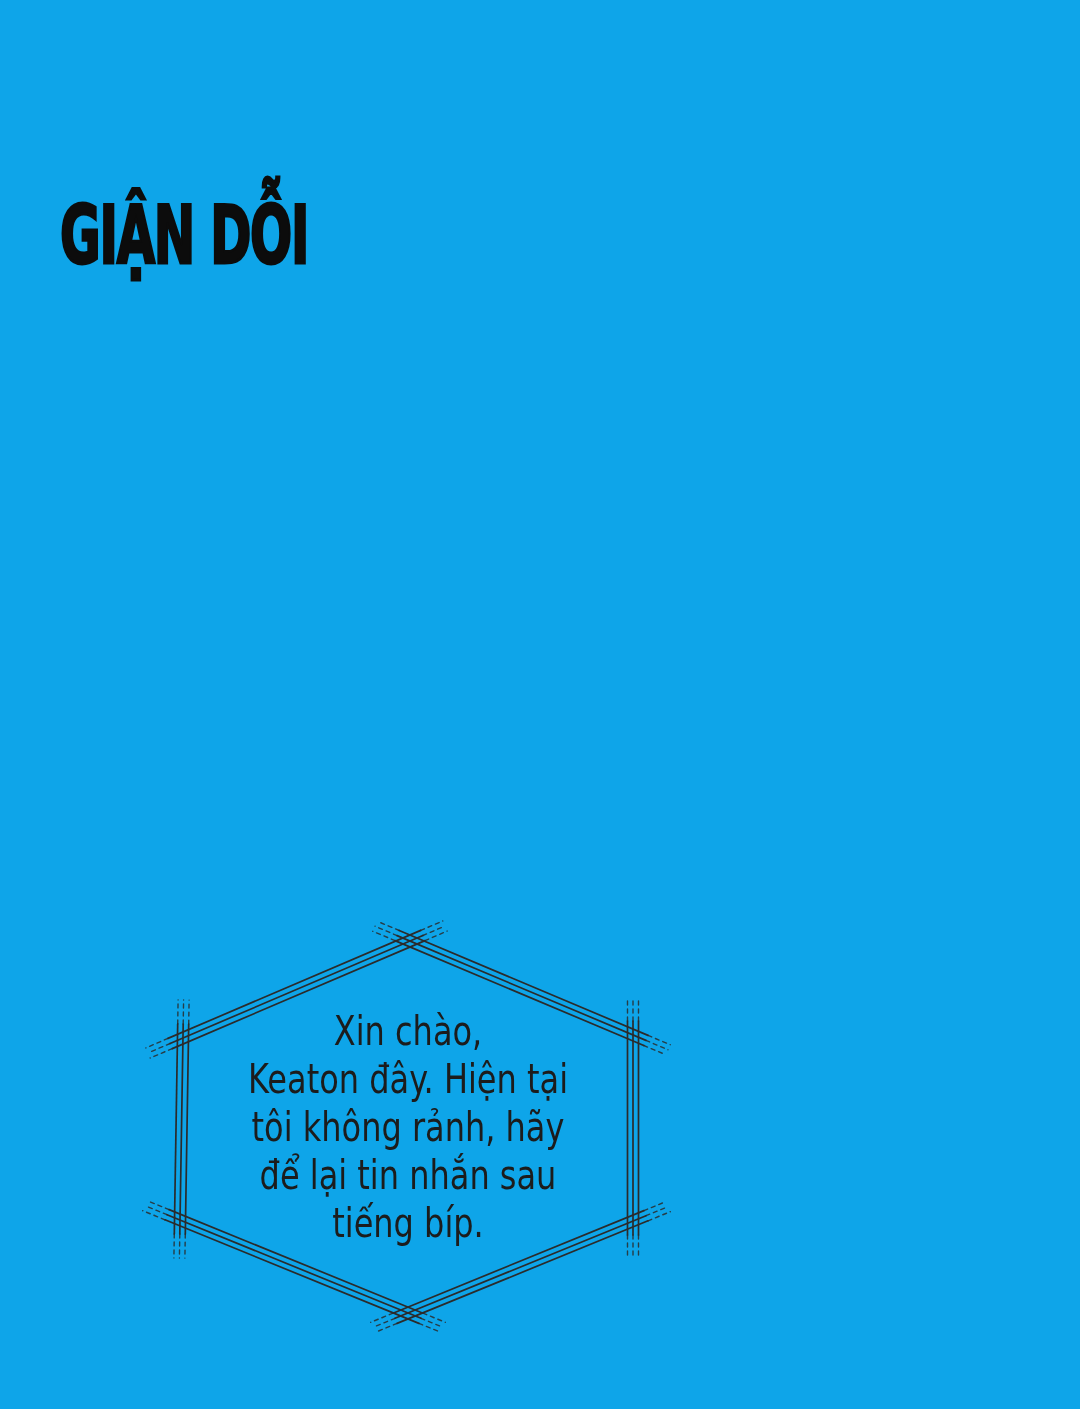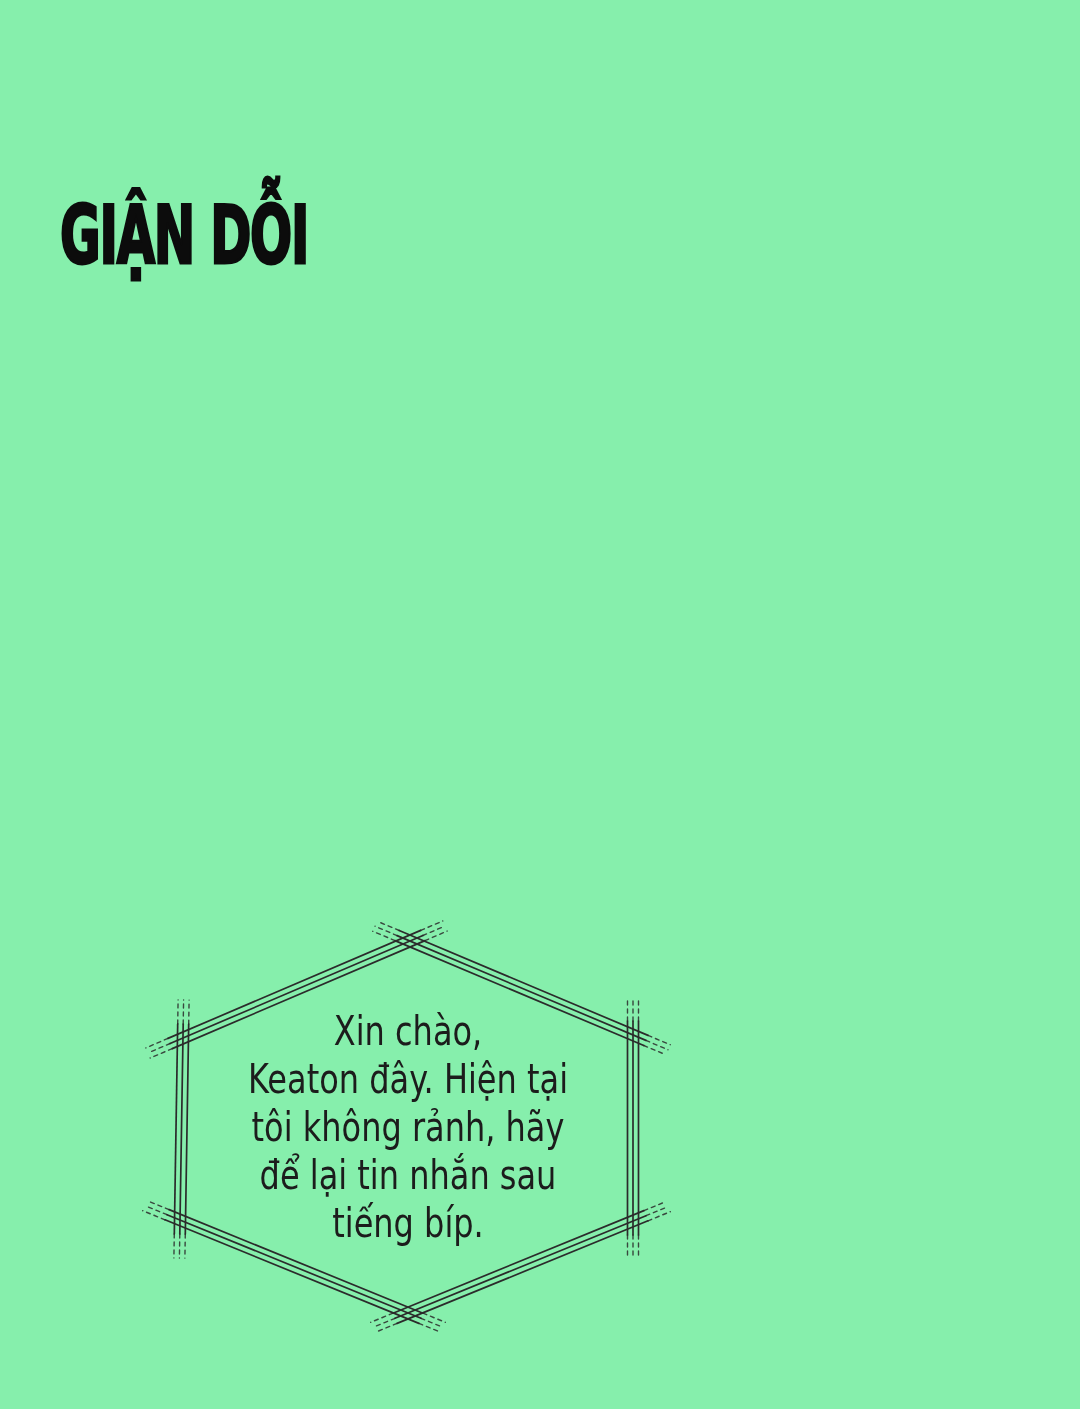--- a/index.html
+++ b/index.html
@@ -4,21 +4,21 @@
 <style>
   html, body {
     margin: 0;
     padding: 0;
     background: #ffffff;
   }
   .page {
     position: relative;
     width: 1080px;
     height: 1409px;
-    background: #86efac;
+    background: #0ea5e9;
     overflow: hidden;
     font-family: "DejaVu Sans", sans-serif;
   }
   .chapter-title {
     position: absolute;
     left: 60px;
     top: 196px;
     font-family: "DejaVu Sans", sans-serif;
     font-weight: bold;
     font-size: 80px;

